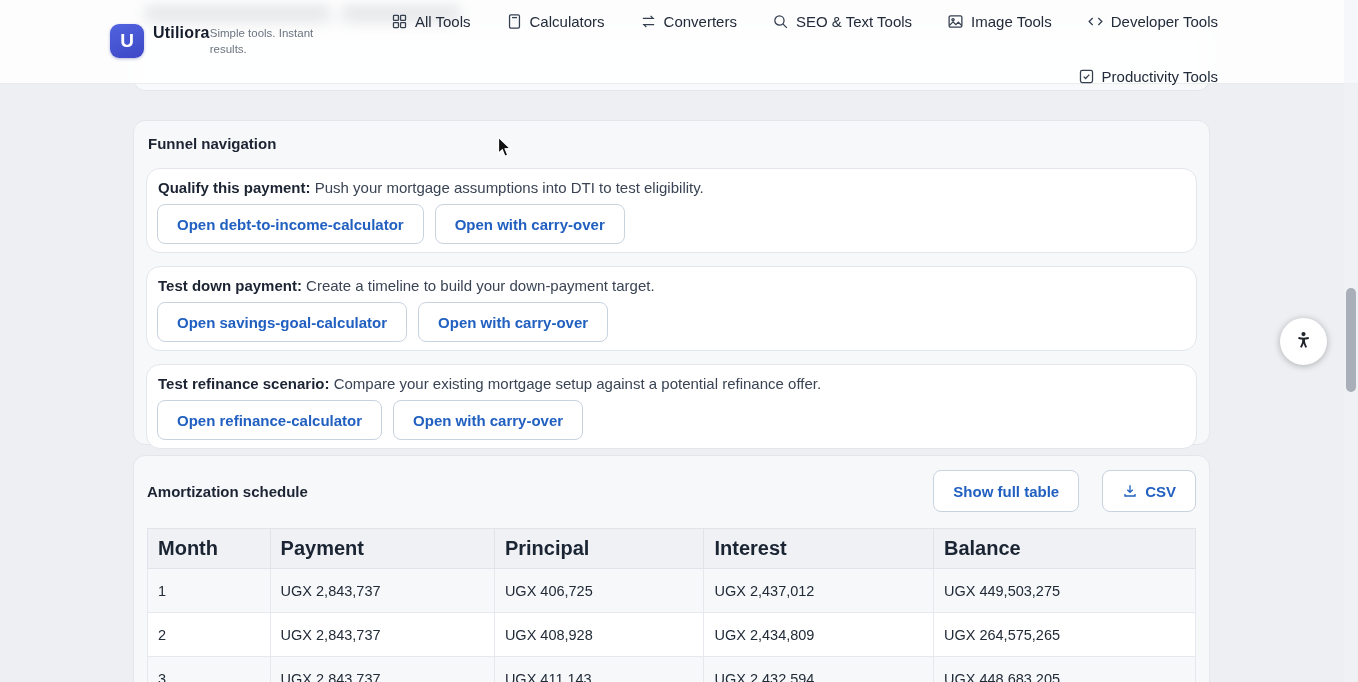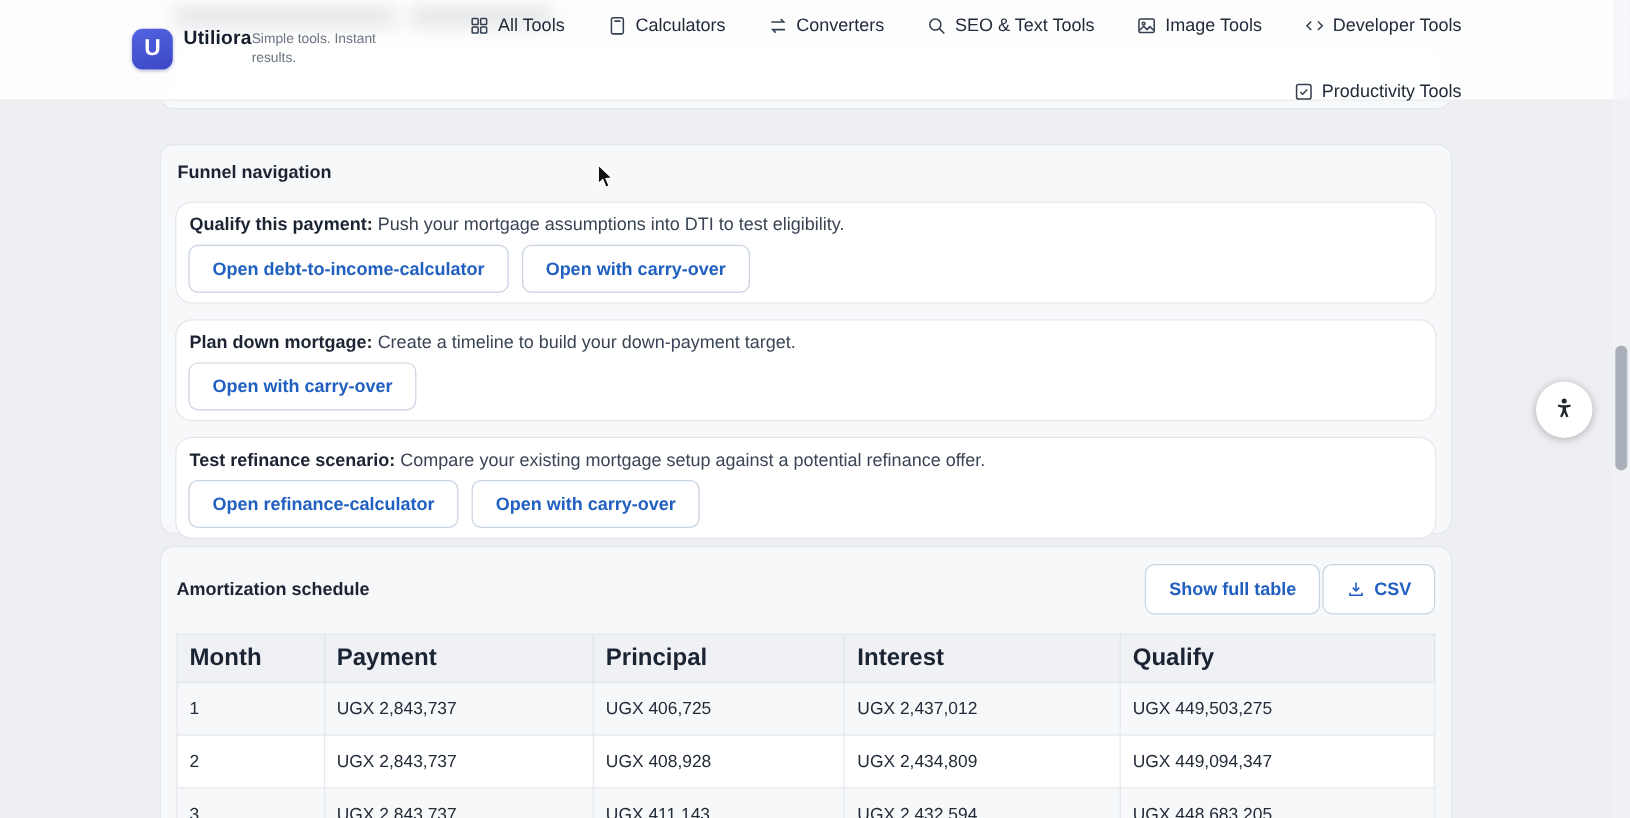--- a/index.html
+++ b/index.html
@@ -90,21 +90,21 @@
   }
   .btn svg { stroke: #2160c0; }
 
   
   .amort-card { top: 455px; height: 400px; padding: 0 13px; }
   .amort-head {
     display: flex; align-items: center; justify-content: space-between;
     margin-top: 14px; height: 42px;
   }
   .amort-head .btn { height: 42px; }
-  .amort-actions { display: flex; gap: 2px; }
+  .amort-actions { display: flex; gap: 23px; }
 
   table.amort {
     width: 100%; border-collapse: collapse; margin-top: 16px;
     font-size: 14.5px;
   }
   table.amort th {
     background: #eff1f5; text-align: left; font-weight: 700; color: #1b2433;
     height: 40px; padding: 0 10px; border: 1px solid #e0e4ea; font-size: 20px;
   }
   table.amort td {
@@ -225,24 +225,25 @@
         <span>Push your mortgage assumptions into DTI to test eligibility.</span>
       </p>
       <div class="btn-row">
         <button class="btn">Open debt-to-income-calculator</button>
         <button class="btn">Open with carry-over</button>
       </div>
     </div>
 
     <div class="funnel-item">
       <p class="funnel-text">
-        <strong>Plan down mortgage:</strong>
+        <strong>Test down payment:</strong>
         <span>Create a timeline to build your down-payment target.</span>
       </p>
       <div class="btn-row">
+        <button class="btn">Open savings-goal-calculator</button>
         <button class="btn">Open with carry-over</button>
       </div>
     </div>
 
     <div class="funnel-item">
       <p class="funnel-text">
         <strong>Test refinance scenario:</strong>
         <span>Compare your existing mortgage setup against a potential refinance offer.</span>
       </p>
       <div class="btn-row">
@@ -275,37 +276,37 @@
           <col style="width:20%">
           <col style="width:21.9%">
           <col style="width:25%">
       </colgroup>
       <thead>
         <tr>
           <th>Month</th>
           <th>Payment</th>
           <th>Principal</th>
           <th>Interest</th>
-          <th>Qualify</th>
+          <th>Balance</th>
         </tr>
       </thead>
       <tbody>
         <tr>
           <td>1</td>
           <td>UGX 2,843,737</td>
           <td>UGX 406,725</td>
           <td>UGX 2,437,012</td>
           <td>UGX 449,503,275</td>
         </tr>
         <tr>
           <td>2</td>
           <td>UGX 2,843,737</td>
           <td>UGX 408,928</td>
           <td>UGX 2,434,809</td>
-          <td>UGX 449,094,347</td>
+          <td>UGX 264,575,265</td>
         </tr>
         <tr>
           <td>3</td>
           <td>UGX 2,843,737</td>
           <td>UGX 411,143</td>
           <td>UGX 2,432,594</td>
           <td>UGX 448,683,205</td>
         </tr>
       </tbody>
     </table>

